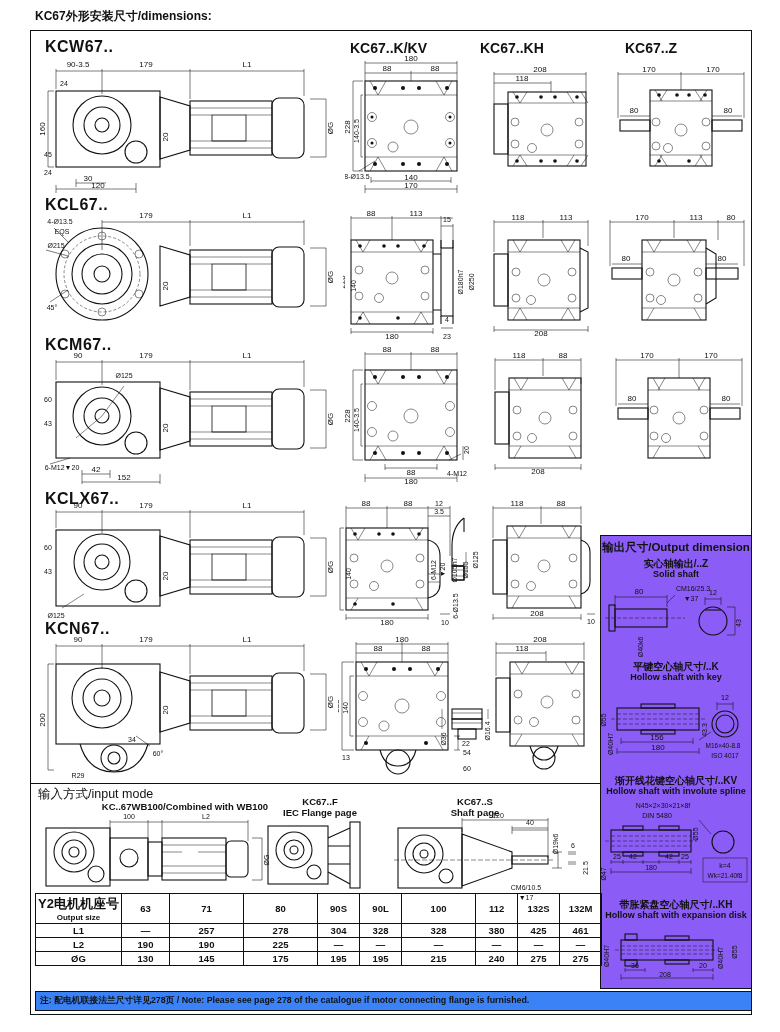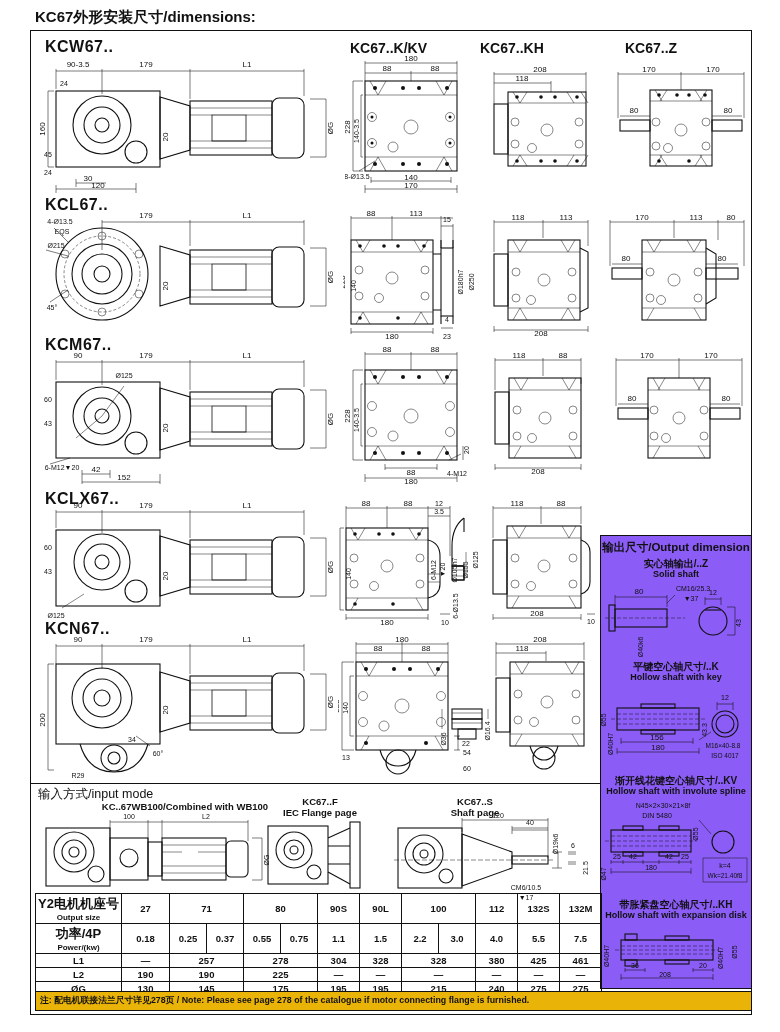--- a/index.html
+++ b/index.html
@@ -1,38 +1,38 @@
 <!DOCTYPE html>
 <html><head>
 <meta charset="utf-8">
 <style>
   html,body{margin:0;padding:0;background:#fff;}
   #page{position:relative;width:780px;height:1032px;background:#fff;color:#111;
         font-family:"Liberation Sans",sans-serif;overflow:hidden;}
   .abs{position:absolute;}
-  .title{font-size:15px;font-weight:bold;}
+  .title{font-size:12px;font-weight:bold;}
   .rowlabel{font-size:16px;font-weight:bold;letter-spacing:.5px;}
   .colhead{font-size:14px;font-weight:bold;}
   .outer{border:1.6px solid #111;}
   svg text{font-size:8px;fill:#111;font-family:"Liberation Sans",sans-serif;text-anchor:middle;}
   svg text.s7{font-size:7px;} svg text.s6{font-size:6.5px;}
   svg .ln{stroke:#111;stroke-width:.55;fill:none;}
   svg .sh{stroke:#111;stroke-width:1.1;fill:none;}
   svg .th{stroke:#111;stroke-width:.5;fill:none;}
   .panel{border:1.6px solid #111;background:#8b5cf6;}
   .pcn{font-size:10px;font-weight:bold;text-align:center;width:100%;}
   .pen{font-size:9px;font-weight:bold;text-align:center;width:100%;}
   .ptitle{font-size:11.5px;font-weight:bold;text-align:center;width:100%;}
   .imtitle{font-size:12.5px;font-weight:normal;}
   .imsub{font-size:9.5px;font-weight:bold;text-align:center;}
   table{border-collapse:collapse;table-layout:fixed;}
   td{border:1px solid #111;text-align:center;font-size:9.5px;font-weight:bold;padding:1px 0;
      font-family:"Liberation Sans",sans-serif;}
   td .cn{font-size:13px;} td .en{font-size:8px;}
-  .note{border:1.2px solid #111;font-size:8.8px;font-weight:bold;padding:3px 4px;background:#eab308;}
+  .note{border:1.2px solid #111;font-size:8.8px;font-weight:bold;padding:3px 4px;background:#3b82f6;}
 </style>
 </head>
 <body>
 
 <div id="page">
 
   <div class="abs title" style="left:35px;top:8px">KC67外形安装尺寸/dimensions:</div>
   <div class="abs outer" style="left:30px;top:30px;width:720px;height:983px"></div>
 
   <div class="abs rowlabel" style="left:45px;top:38px">KCW67..</div>
@@ -746,47 +746,29 @@
         <col style="width:42px">
         <col style="width:42px">
         <col style="width:42px">
       </colgroup>
     <tbody>
         <tr>
       <td>
             <div class="cn">Y2电机机座号</div>
             <div class="en">Output size</div>
           </td>
-      <td>27</td>
+      <td>63</td>
       <td colspan="2">71</td>
       <td colspan="2">80</td>
       <td>90S</td>
       <td>90L</td>
       <td colspan="2">100</td>
       <td>112</td>
       <td>132S</td>
       <td>132M</td>
-    </tr>
-    <tr>
-      <td>
-            <div class="cn">功率/4P</div>
-            <div class="en">Power/(kw)</div>
-          </td>
-      <td>0.18</td>
-      <td>0.25</td>
-      <td>0.37</td>
-      <td>0.55</td>
-      <td>0.75</td>
-      <td>1.1</td>
-      <td>1.5</td>
-      <td>2.2</td>
-      <td>3.0</td>
-      <td>4.0</td>
-      <td>5.5</td>
-      <td>7.5</td>
     </tr>
     <tr>
       <td>L1</td>
       <td>—</td>
       <td colspan="2">257</td>
       <td colspan="2">278</td>
       <td>304</td>
       <td>328</td>
       <td colspan="2">328</td>
       <td>380</td>

